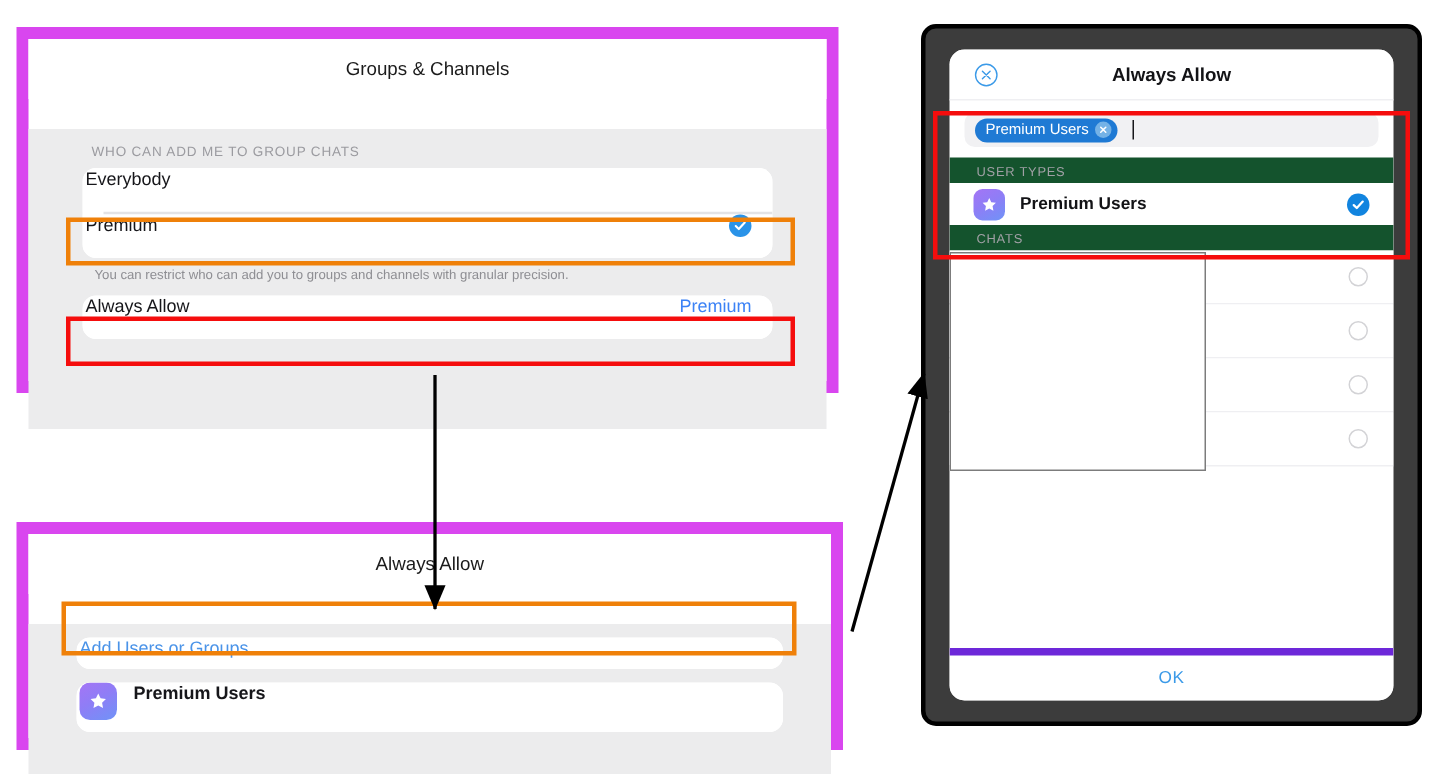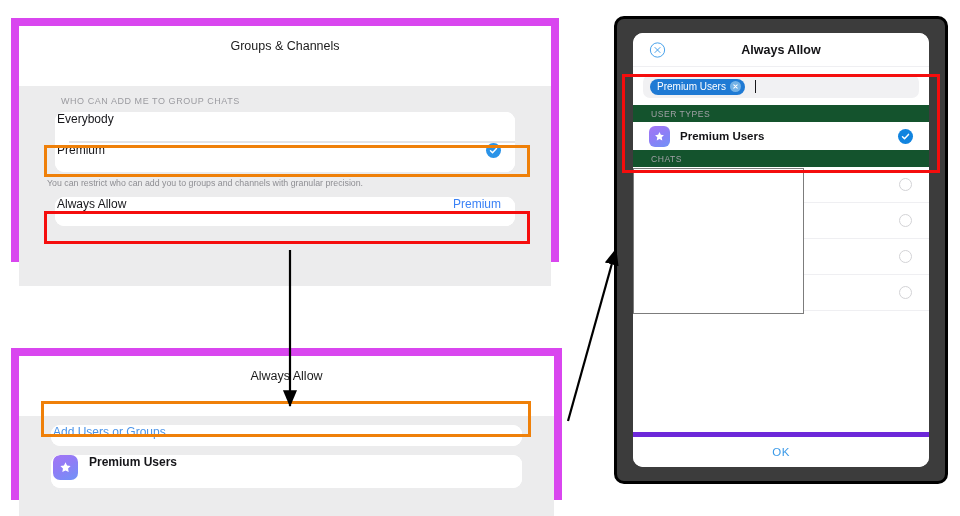--- a/index.html
+++ b/index.html
@@ -16,21 +16,21 @@
   .nav{height:40px;display:flex;align-items:center;justify-content:center;background:#ffffff;}
   .nav-title{font-size:12.5px;color:#1b1b1b;font-weight:400;}
   .body-bg{background:#ececed;width:100%;margin-top:20px;}
 
   .sec-hdr{font-size:9px;letter-spacing:.55px;color:#9b9ba0;padding:10px 0 6px 42px;text-transform:uppercase;}
   .card{background:#ffffff;border-radius:9px;margin:0 36px;overflow:hidden;}
   .row{height:29px;display:flex;align-items:flex-start;padding:0 14px 0 2px;position:relative;background:#fff;}
   .row-label{font-size:12px;color:#16161a;}
   .row-right{margin-left:auto;font-size:12px;color:#3b82f6;}
   .divider{height:1px;background:#e3e3e6;margin-left:14px;}
-  .foot-note{font-size:8.8px;color:#8e8e93;padding:6px 0 8px 28px;line-height:1.3;}
+  .foot-note{font-size:8.8px;color:#8e8e93;padding:6px 0 8px 44px;line-height:1.3;}
 
   .check{width:15px;height:15px;border-radius:50%;background:#2a93e8;display:flex;align-items:center;justify-content:center;margin-left:auto;}
   .check svg{display:block;}
 
   
   .star-icon{width:21px;height:21px;border-radius:6px;
     background:linear-gradient(150deg,#a475f5 0%,#8f7df6 45%,#6f93f7 100%);
     display:flex;align-items:center;justify-content:center;flex:0 0 auto;}
   .star-icon.big{width:25px;height:25px;border-radius:7px;}
 

